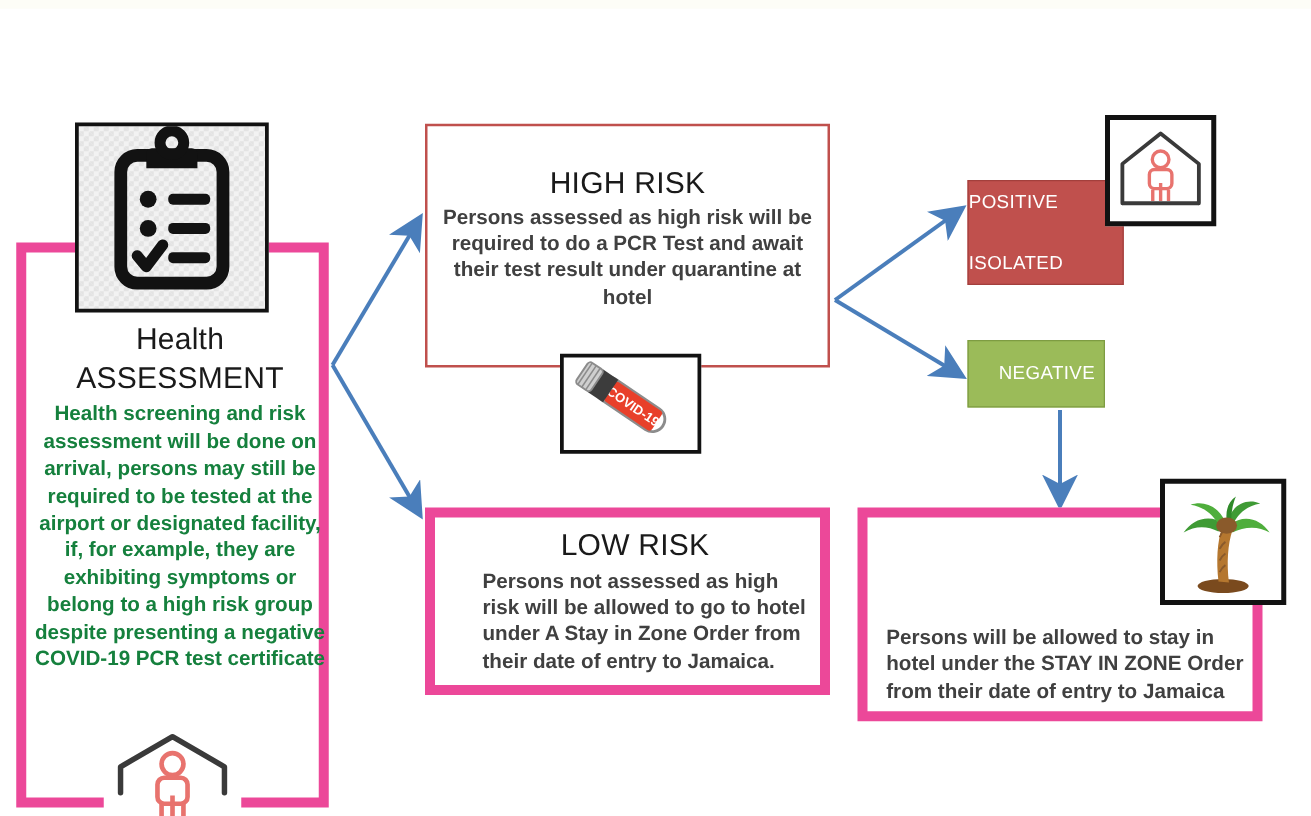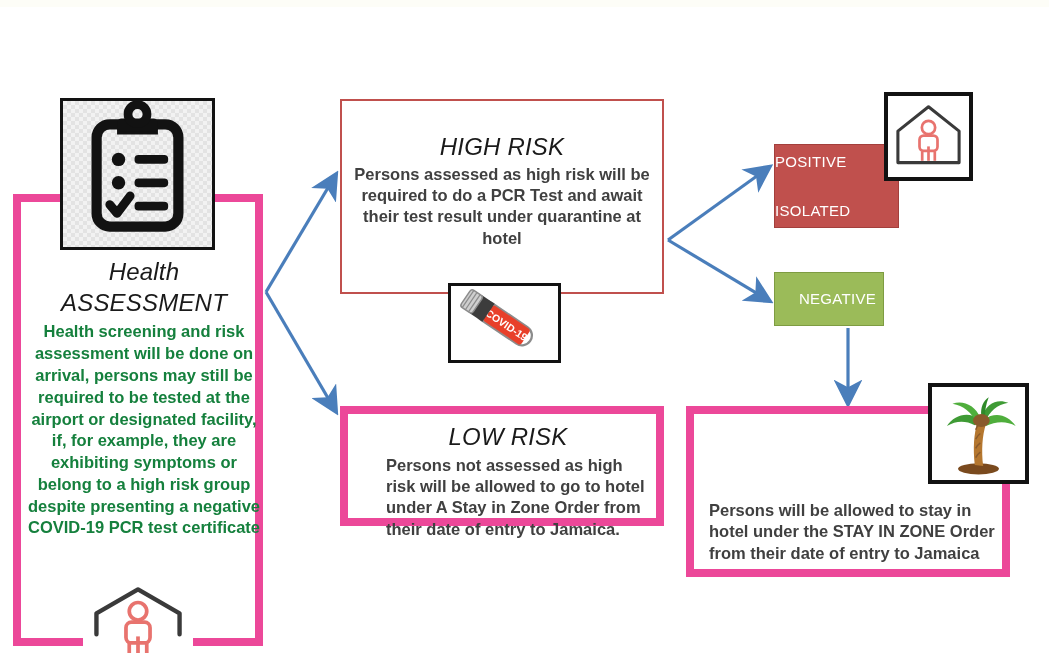--- a/index.html
+++ b/index.html
@@ -42,21 +42,20 @@
   .box-blue  { border: 8px solid #ec4899; }
   .box-red   { border: 2px solid #c0504d; }
 
   .box-title {
     font-size: 23px;
     font-weight: 400;
     color: #1a1a1a;
     text-align: center;
     letter-spacing: .2px;
     line-height: 1.15;
-    font-style: italic;
   }
   .box-sub {
     font-size: 16.5px;
     font-weight: 700;
     color: #404040;
     line-height: 1.30;
   }
 
   
   #health-box {
@@ -129,21 +128,21 @@
     width: 113px; height: 80px;
     border: 3px solid #121212;
     background: #ffffff;
     box-sizing: border-box;
     z-index: 6;
   }
 
   
   #low-risk-box {
     left: 340px; top: 406px;
-    width: 324px; height: 120px;
+    width: 324px; height: 150px;
   }
   #low-risk-inner {
     position: absolute;
     left: 0; top: 9px;
     width: 320px;
     padding: 0 14px;
     box-sizing: border-box;
   }
   #low-risk-title { font-size: 24px; color:#1a1a1a; text-align:center; }
   #low-risk-body  { margin-top: 4px; text-align: left; margin-left: 24px; }

